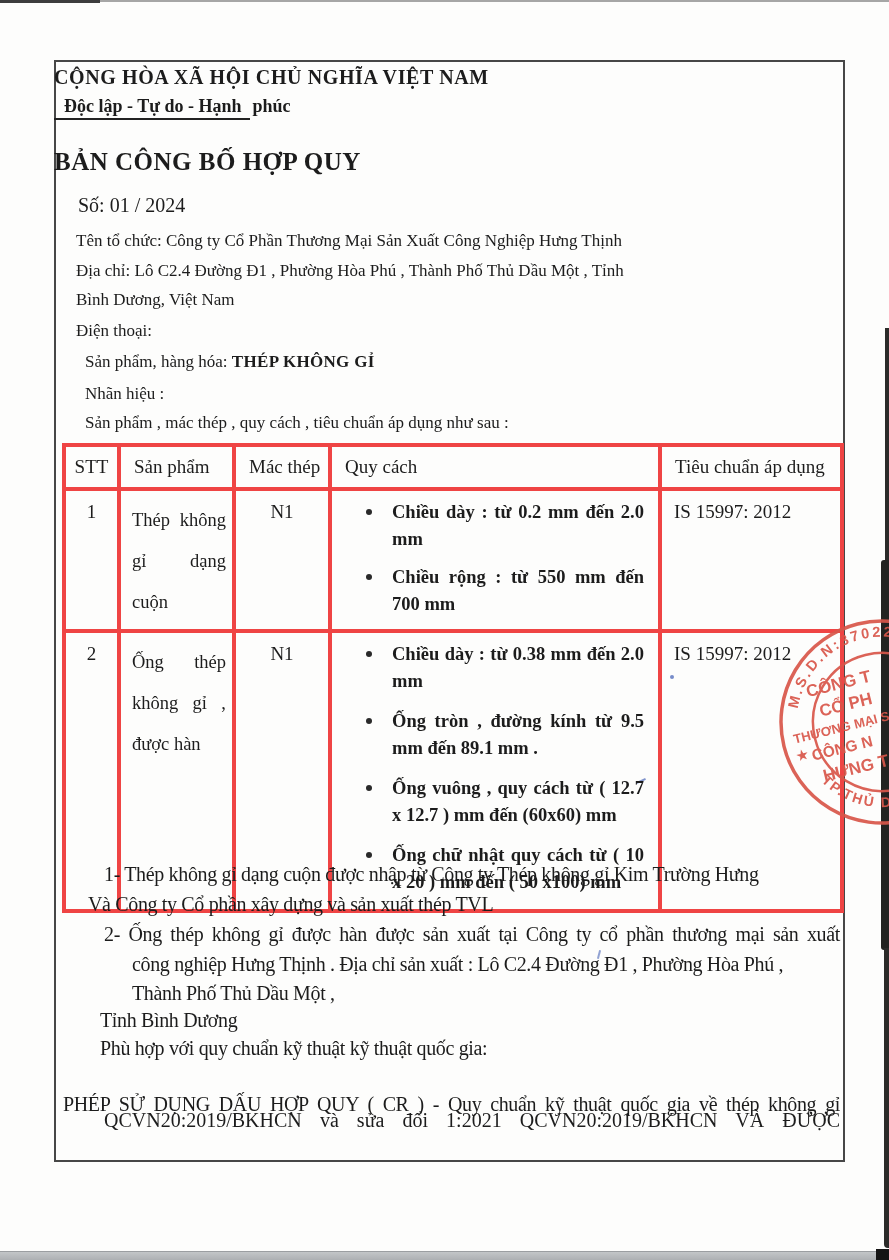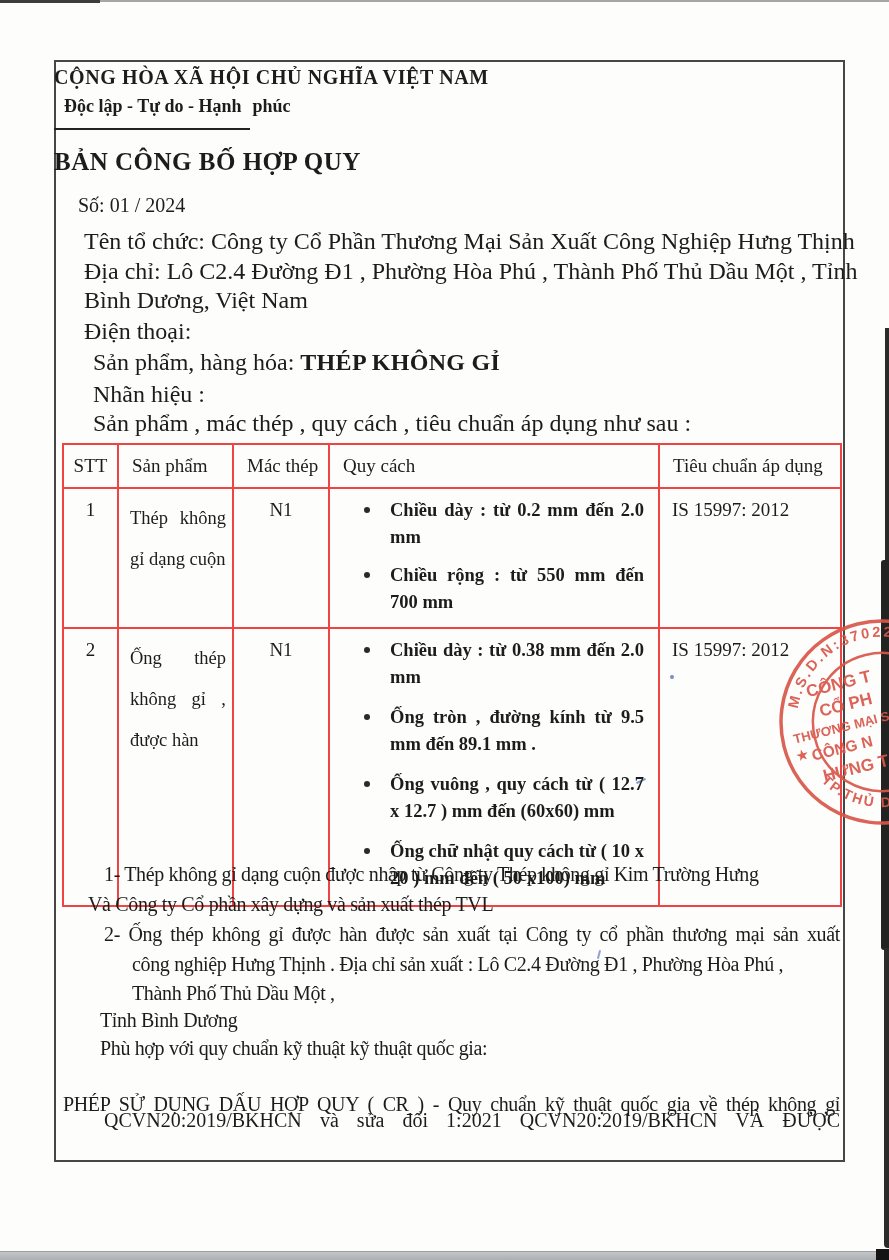--- a/index.html
+++ b/index.html
@@ -20,38 +20,38 @@
   .scan-bottom-corner { position:absolute; left:876px; top:1249px; width:13px; height:11px; background:#141414; }
   .speck-dot { position:absolute; left:670px; top:675px; width:4px; height:4px; border-radius:50%; background:#4a66b8; opacity:.75; }
   .speck-dash { position:absolute; left:636px; top:780px; width:10px; height:2px; background:#4a66b8; transform:rotate(-25deg); opacity:.7; }
   .speck-tick { position:absolute; left:598px; top:950px; width:2px; height:9px; background:#4a66b8; transform:rotate(14deg); opacity:.6; }
 
   .page-border { position:absolute; left:54px; top:60px; width:791px; height:1102px; border:2px solid #474747; background:transparent; }
 
   .center-line { position:absolute; left:54px; width:791px; text-align:left; }
   .nat1 { top:66px; font-weight:bold; font-size:20px; letter-spacing:.6px; }
   .nat2 { top:96px; font-weight:bold; font-size:18px; }
-  .nat2 .u { border-bottom:2px solid #222; padding:0 8px 12px 10px; }
+  .nat2 .u { border-bottom:2px solid #222; padding:0 8px 2px 10px; }
   .nat2 .tail { padding-left:3px; }
   .doc-title { top:148px; font-weight:bold; font-size:25px; letter-spacing:.5px; }
   .doc-num { top:194px; font-size:20px;padding-left:24px; }
 
-  .bodyline { position:absolute; font-size:24px; line-height:26px; white-space:nowrap;margin-left:8px; }
+  .bodyline { position:absolute; font-size:17px; line-height:26px; white-space:nowrap; }
   .l-org   { left:76px; top:228px; }
   .l-addr1 { left:76px; top:258px; }
   .l-addr2 { left:76px; top:287px; }
   .l-phone { left:76px; top:318px; }
   .l-prod  { left:85px; top:349px; }
   .l-prod b{ font-weight:bold; letter-spacing:.3px; }
   .l-brand { left:85px; top:381px; }
   .l-intro { left:85px; top:410px; }
 
   table.spec { position:absolute; left:62px; top:443px; width:778px; border-collapse:collapse; table-layout:fixed; font-size:19px; }
   table.spec col.c1{width:55px;} table.spec col.c2{width:115px;} table.spec col.c3{width:96px;} table.spec col.c4{width:330px;} table.spec col.c5{width:182px;}
-  table.spec th, table.spec td { border:2px solid #ef4444; font-weight:normal; }
+  table.spec th, table.spec td { border:4px solid #ef4444; font-weight:normal; }
   table.spec th { height:44px; text-align:left; padding-left:13px; vertical-align:middle; font-size:19px; }
   table.spec th.c-stt { text-align:center; padding-left:0; }
   table.spec td { vertical-align:top; }
   td.stt { text-align:center; padding-top:10px; }
   td.sp  { padding:9px 6px 0 11px; text-align:justify; line-height:41px; font-size:18.5px; }
   td.mt  { text-align:center; padding-top:10px; }
   td.tc  { padding:10px 4px 0 12px; }
   tr.r1 td { height:93px; }
   tr.r2 td { height:237px; }
   td.qc ul { list-style:none; margin:8px 0 0 0; padding:0 14px 0 60px; }

